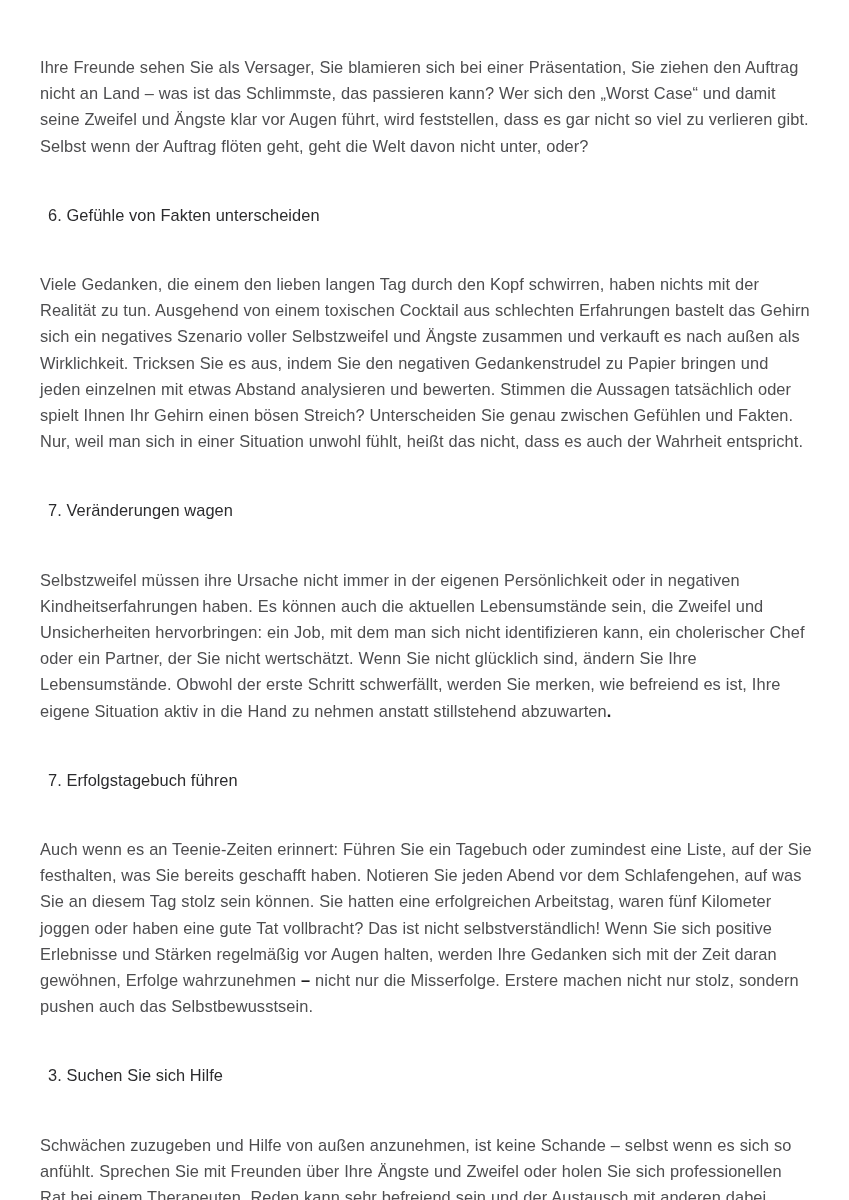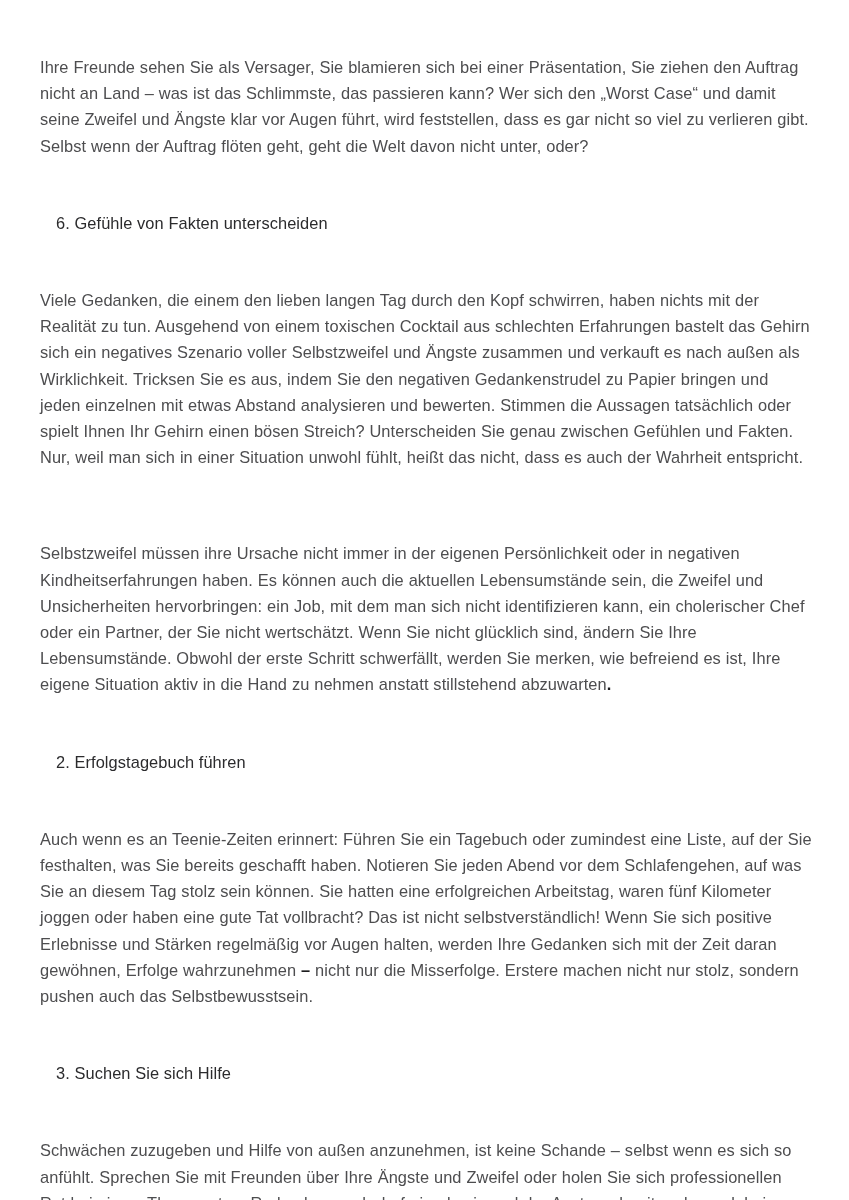--- a/index.html
+++ b/index.html
@@ -36,21 +36,21 @@
     margin: 0;
     letter-spacing: 0.005em;
     word-spacing: 0.012em;
     text-align: left;
   }
 
   .heading {
     font-size: 16.4px;
     line-height: 26.2px;
     color: #2b2b2d;
-    margin: 16px;
+    margin: 8px;
     font-weight: 400;
     letter-spacing: 0.005em;
   }
 
   
   .gap-para-to-heading { height: 35px; }
   .gap-heading-to-para { height: 35px; }
 
   
   .heavy-dot {
@@ -74,28 +74,29 @@
     <div class="gap-para-to-heading"></div>
 
     <h2 class="heading">6. Gefühle von Fakten unterscheiden</h2>
 
     <div class="gap-heading-to-para"></div>
 
     <p class="para">Viele Gedanken, die einem den lieben langen Tag durch den Kopf schwirren, haben nichts mit der Realität zu tun. Ausgehend von einem toxischen Cocktail aus schlechten Erfahrungen bastelt das Gehirn sich ein negatives Szenario voller Selbstzweifel und Ängste zusammen und verkauft es nach außen als Wirklichkeit. Tricksen Sie es aus, indem Sie den negativen Gedankenstrudel zu Papier bringen und jeden einzelnen mit etwas Abstand analysieren und bewerten. Stimmen die Aussagen tatsächlich oder spielt Ihnen Ihr Gehirn einen bösen Streich? Unterscheiden Sie genau zwischen Gefühlen und Fakten. Nur, weil man sich in einer Situation unwohl fühlt, heißt das nicht, dass es auch der Wahrheit entspricht.</p>
 
     <div class="gap-para-to-heading"></div>
 
+    <h2 class="heading">7. Veränderungen wagen</h2>
 
     <div class="gap-heading-to-para"></div>
 
     <p class="para"><span>Selbstzweifel müssen ihre Ursache nicht immer in der eigenen Persönlichkeit oder in negativen Kindheitserfahrungen haben. Es können auch die aktuellen Lebensumstände sein, die Zweifel und Unsicherheiten hervorbringen: ein Job, mit dem man sich nicht identifizieren kann, ein cholerischer Chef oder ein Partner, der Sie nicht wertschätzt. Wenn Sie nicht glücklich sind, ändern Sie Ihre Lebensumstände. Obwohl der erste Schritt schwerfällt, werden Sie merken, wie befreiend es ist, Ihre eigene Situation aktiv in die Hand zu nehmen anstatt stillstehend abzuwarten</span><span class="heavy-dot">.</span></p>
 
     <div class="gap-para-to-heading"></div>
 
-    <h2 class="heading">2. Erfolgstagebuch führen</h2>
+    <h2 class="heading">7. Erfolgstagebuch führen</h2>
 
     <div class="gap-heading-to-para"></div>
 
     <p class="para"><span>Auch wenn es an Teenie-Zeiten erinnert: Führen Sie ein Tagebuch oder zumindest eine Liste, auf der Sie festhalten, was Sie bereits geschafft haben. Notieren Sie jeden Abend vor dem Schlafengehen, auf was Sie an diesem Tag stolz sein können. Sie hatten eine erfolgreichen Arbeitstag, waren fünf Kilometer joggen oder haben eine gute Tat vollbracht? Das ist nicht selbstverständlich! Wenn Sie sich positive Erlebnisse und Stärken regelmäßig vor Augen halten, werden Ihre Gedanken sich mit der Zeit daran gewöhnen, Erfolge wahrzunehmen </span><span class="heavy-dash">–</span><span> nicht nur die Misserfolge. Erstere machen nicht nur stolz, sondern pushen auch das Selbstbewusstsein.</span></p>
 
     <div class="gap-para-to-heading"></div>
 
     <h2 class="heading">3. Suchen Sie sich Hilfe</h2>
 
     <div class="gap-heading-to-para"></div>

